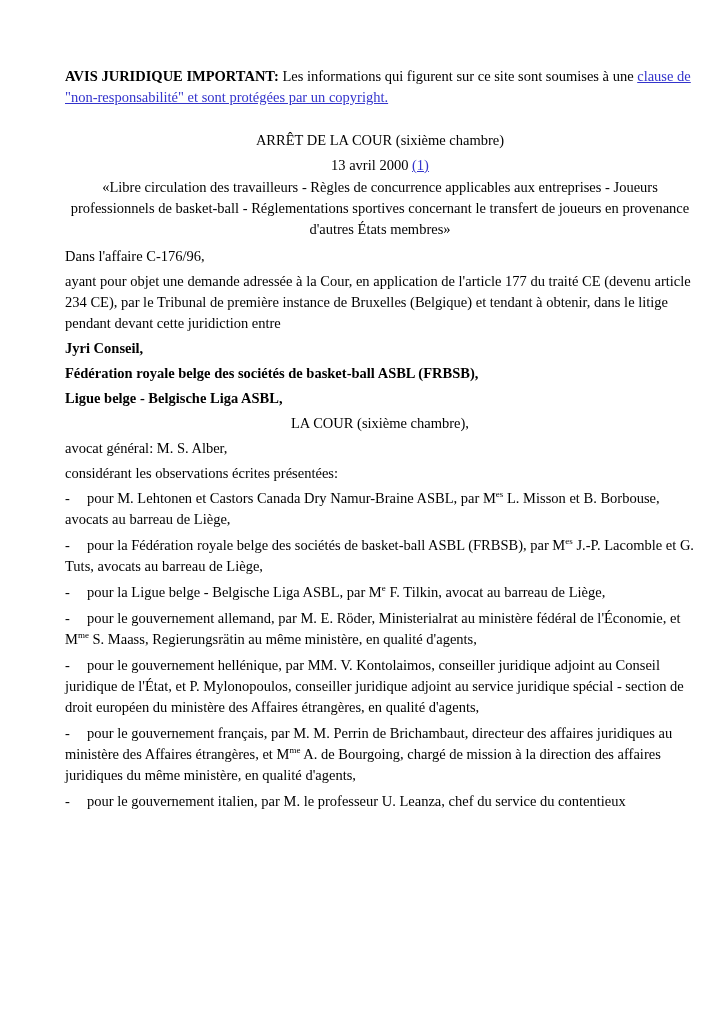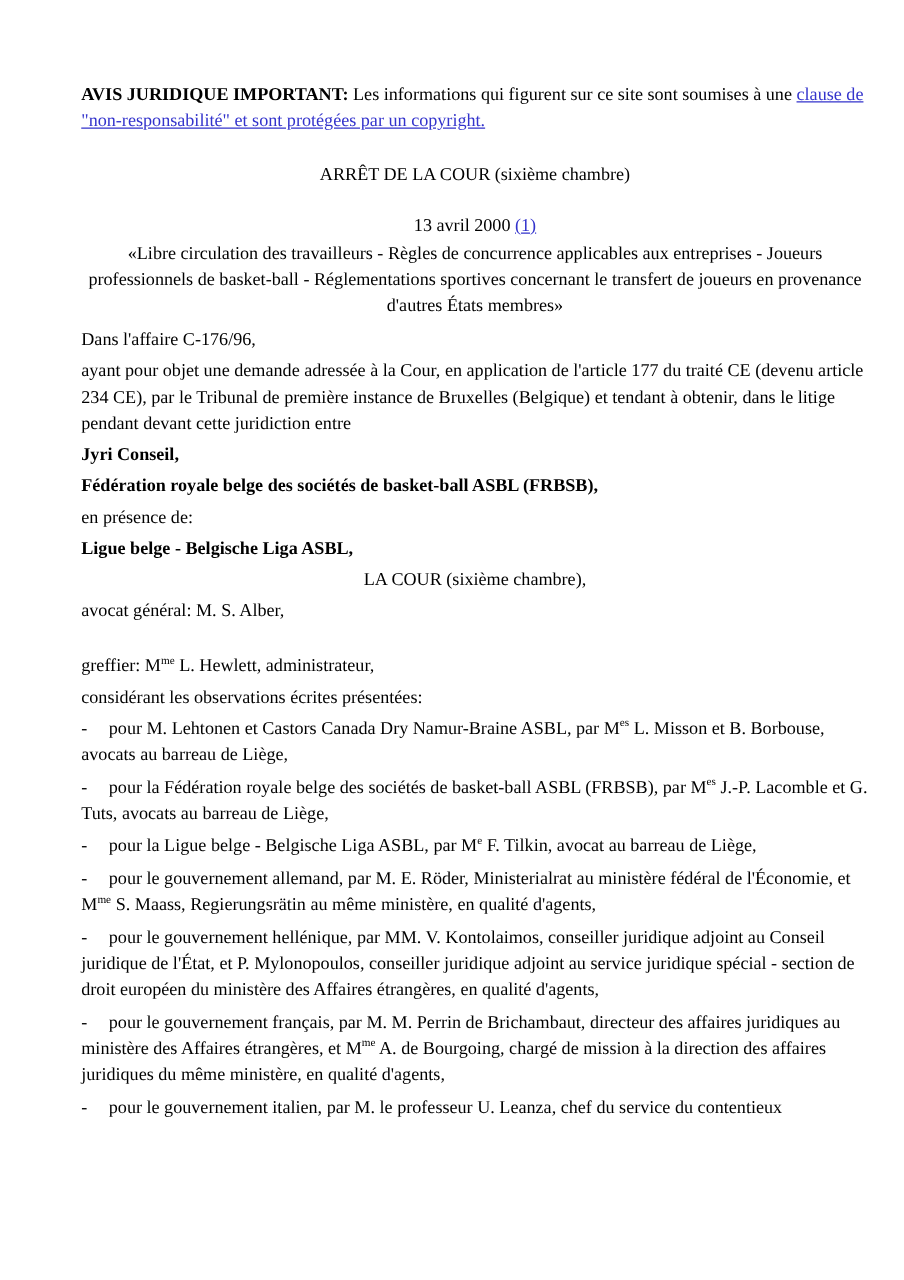--- a/index.html
+++ b/index.html
@@ -18,21 +18,21 @@
   p { margin: 0 0 4px 0; }
   .bold { font-weight: bold; }
   .center { text-align: center; }
   a.doclink {
     color: #3333cc;
     text-decoration: underline;
     cursor: pointer;
   }
   sup { font-size: 0.62em; line-height: 0; vertical-align: super; }
   .notice { margin-bottom: 22px; }
-  .title { margin-bottom: 20px; }
+  .title { margin-bottom: 4px; }
   .date-line { margin-bottom: 1px; }
   .keywords { margin-bottom: 6px; }
   .registrar { margin-top: 23px; }
   .obs .dash { display: inline-block; width: 22px; }
   .obs { margin-bottom: 5px; }
 </style>
 </head>
 <body>
 
 <div class="page">
@@ -48,31 +48,29 @@
   <p>Dans l'affaire C-176/96,</p>
 
   <p>ayant pour objet une demande adressée à la Cour, en application de l'article 177 du traité CE (devenu article 234 CE), par le Tribunal de première instance de Bruxelles (Belgique) et tendant à obtenir, dans le litige pendant devant cette juridiction entre</p>
 
   <p class="bold">Jyri Conseil,</p>
 
 
 
   <p class="bold">Fédération royale belge des sociétés de basket-ball ASBL (FRBSB),</p>
 
-  <p>en présence de:</p>
 
   <p class="bold">Ligue belge - Belgische Liga ASBL,</p>
 
 
   <p class="center">LA COUR (sixième chambre),</p>
 
 
   <p>avocat général: M. S. Alber,</p>
 
-  <p class="registrar">greffier: M<sup>me</sup> L. Hewlett, administrateur,</p>
 
   <p>considérant les observations écrites présentées:</p>
 
   <p class="obs"><span class="dash">-</span><span>pour M. Lehtonen et Castors Canada Dry Namur-Braine ASBL, par M<sup>es</sup> L. Misson et B. Borbouse, avocats au barreau de Liège,</span></p>
 
   <p class="obs"><span class="dash">-</span><span>pour la Fédération royale belge des sociétés de basket-ball ASBL (FRBSB), par M<sup>es</sup> J.-P. Lacomble et G. Tuts, avocats au barreau de Liège,</span></p>
 
   <p class="obs"><span class="dash">-</span><span>pour la Ligue belge - Belgische Liga ASBL, par M<sup>e</sup> F. Tilkin, avocat au barreau de Liège,</span></p>
 
   <p class="obs"><span class="dash">-</span><span>pour le gouvernement allemand, par M. E. Röder, Ministerialrat au ministère fédéral de l'Économie, et M<sup>me</sup> S. Maass, Regierungsrätin au même ministère, en qualité d'agents,</span></p>

